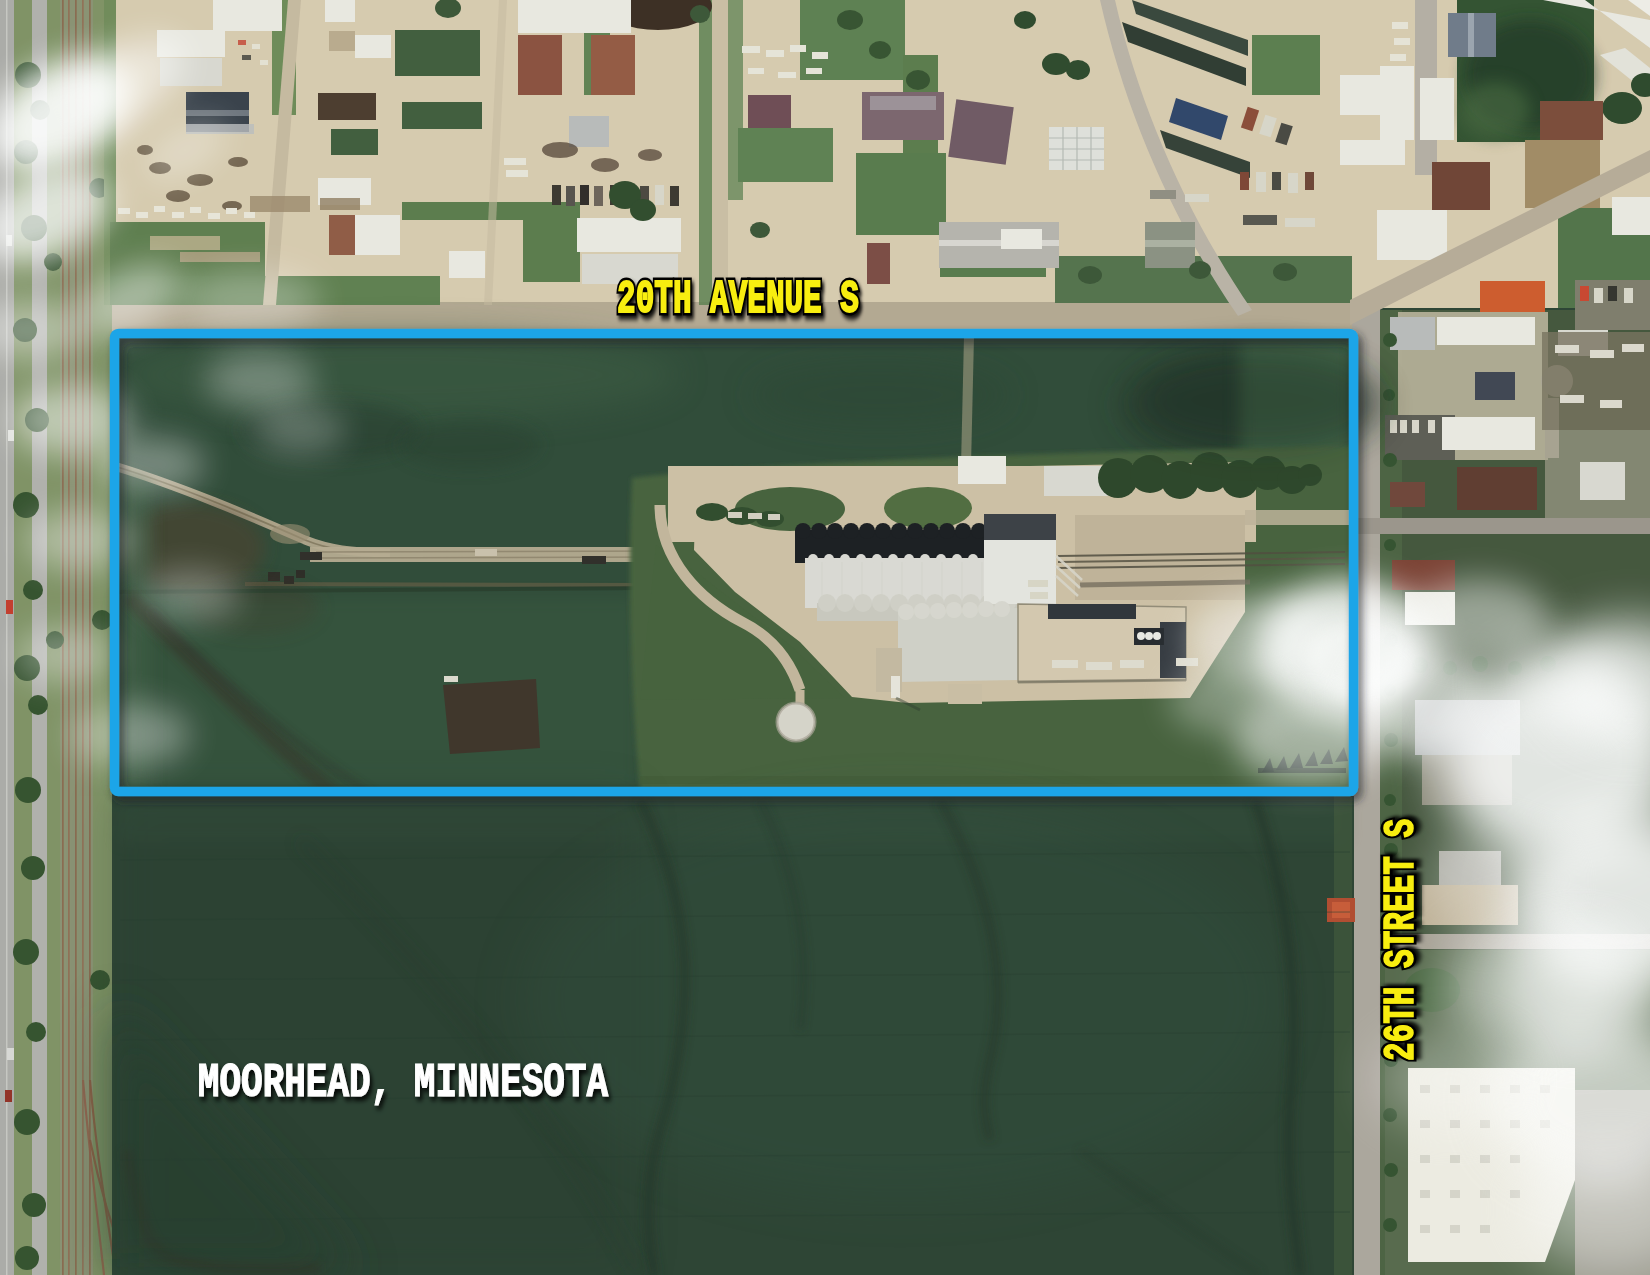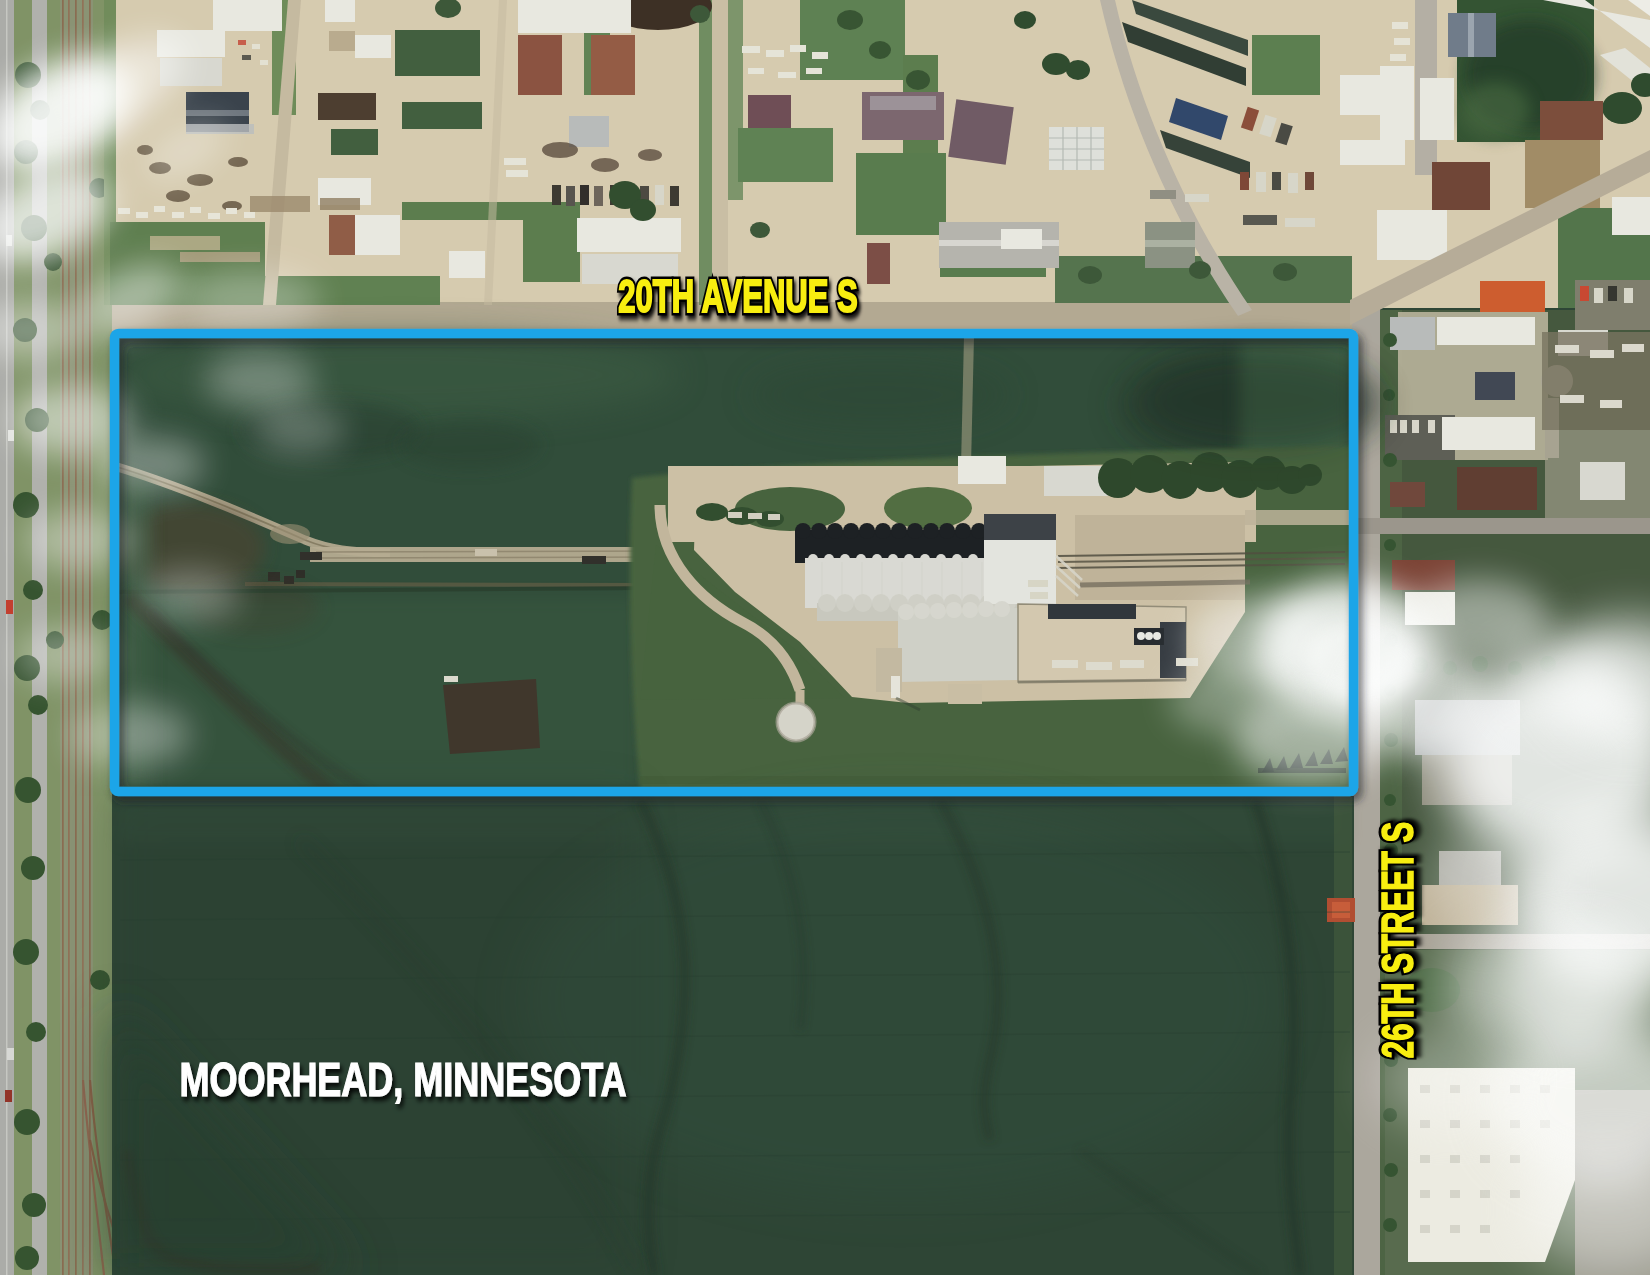--- a/index.html
+++ b/index.html
@@ -1,16 +1,16 @@
 <!DOCTYPE html>
 <html><head>
 <meta charset="utf-8">
 <style>
   html,body{margin:0;padding:0;background:#2c4736;}
-  #stage{position:relative;width:1650px;height:1275px;overflow:hidden;font-family:Liberation Sans, sans-serif;}
+  #stage{position:relative;width:1650px;height:1275px;overflow:hidden;font-family:Liberation Mono, monospace;}
   svg{display:block}
   .w{fill:#e9e8e0}
   .w2{fill:#d9d8cf}
   .gry{fill:#b8bab9}
   .grn{fill:#3f5c3b}
   .rust{fill:#8f5a43}
 </style>
 </head>
 <body>
 <div id="stage">

